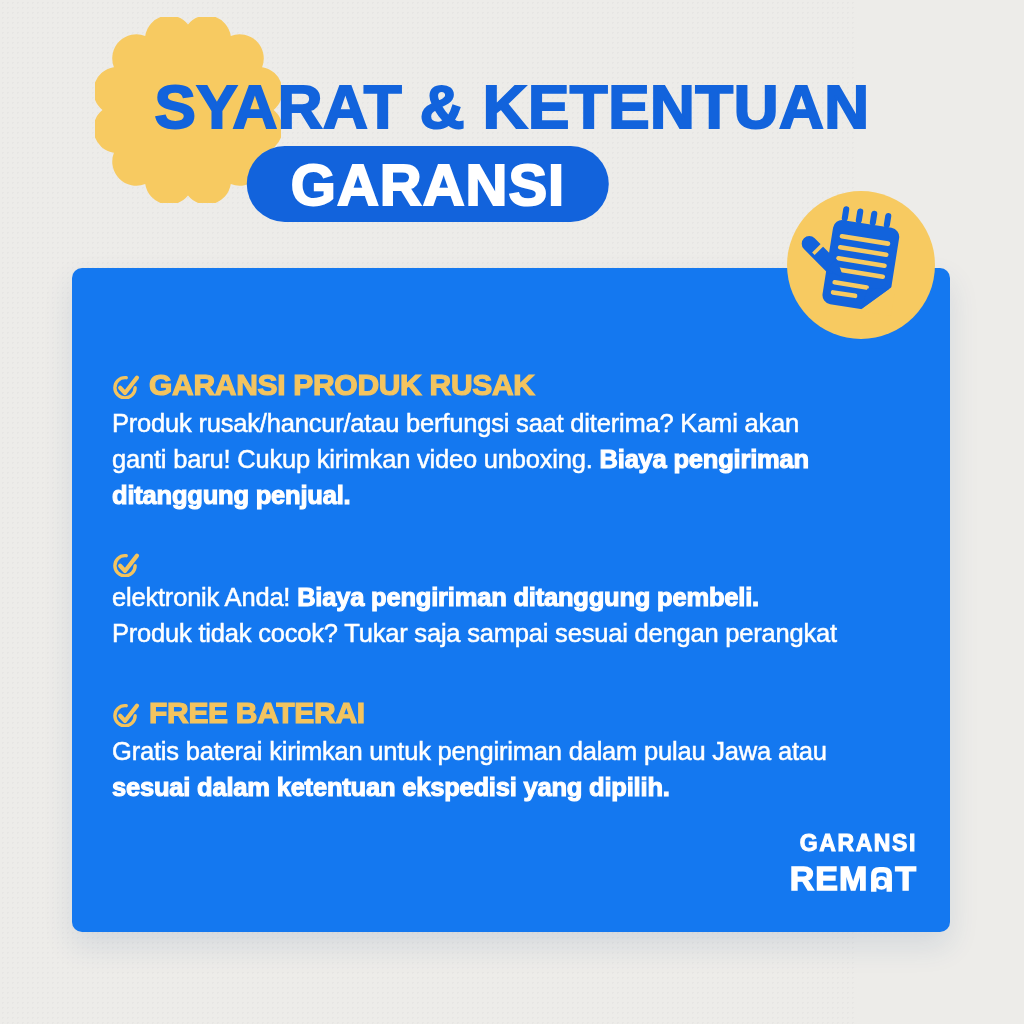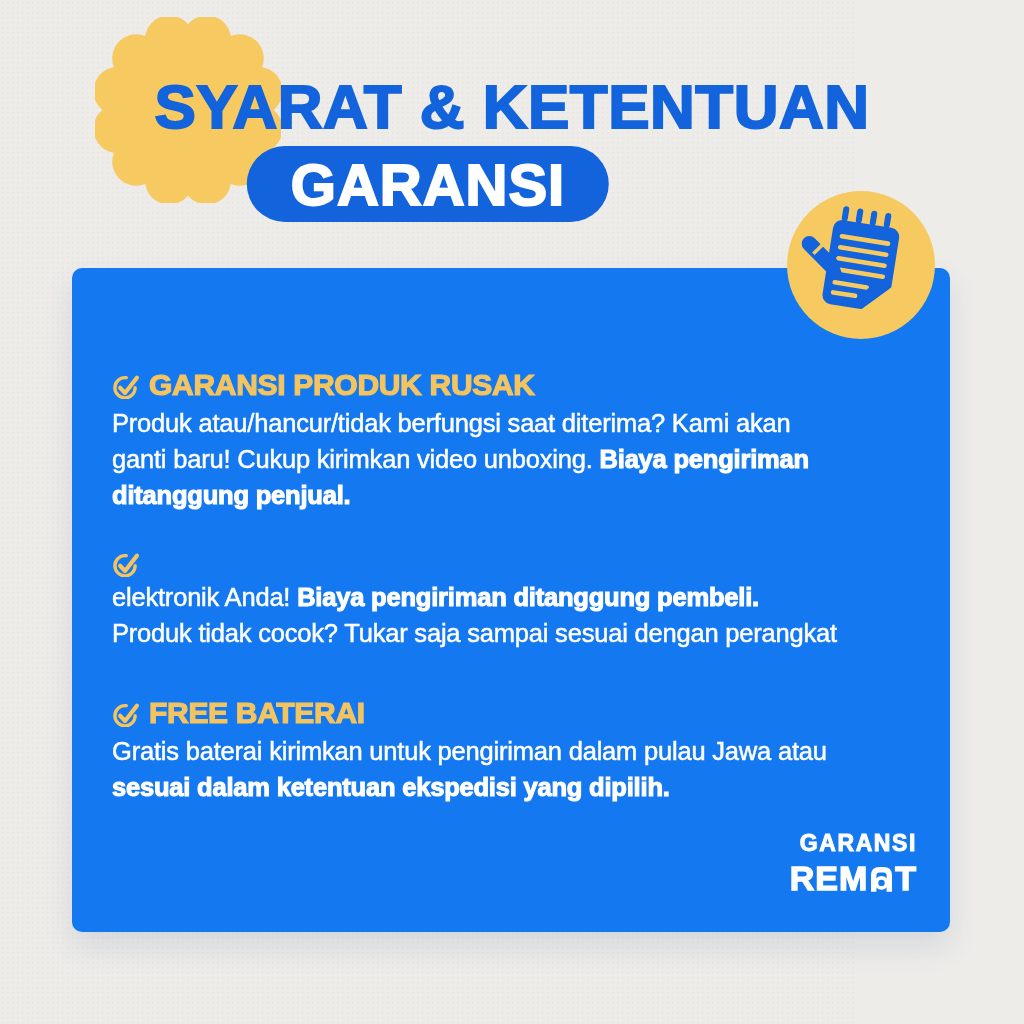--- a/index.html
+++ b/index.html
@@ -145,21 +145,21 @@
     <div class="section s1">
       <div class="heading-row">
         <span class="check">
           <svg width="29" height="27" viewBox="0 0 38 36">
               <use href="#ic-check"></use>
             </svg>
         </span>
         <span>GARANSI PRODUK RUSAK</span>
       </div>
       <div class="body">
-        <div class="line"><span>Produk atau/hancur/tidak berfungsi saat diterima? Kami akan</span><span class="b"></span></div>
+        <div class="line"><span>Produk rusak/hancur/atau berfungsi saat diterima? Kami akan</span><span class="b"></span></div>
         <div class="line"><span>ganti baru! Cukup kirimkan video unboxing. </span><span class="b">Biaya pengiriman</span></div>
         <div class="line"><span></span><span class="b">ditanggung penjual.</span></div>
       </div>
     </div>
 
     <div class="section s2">
       <div class="heading-row">
         <span class="check">
           <svg width="29" height="27" viewBox="0 0 38 36">
               <use href="#ic-check"></use>

